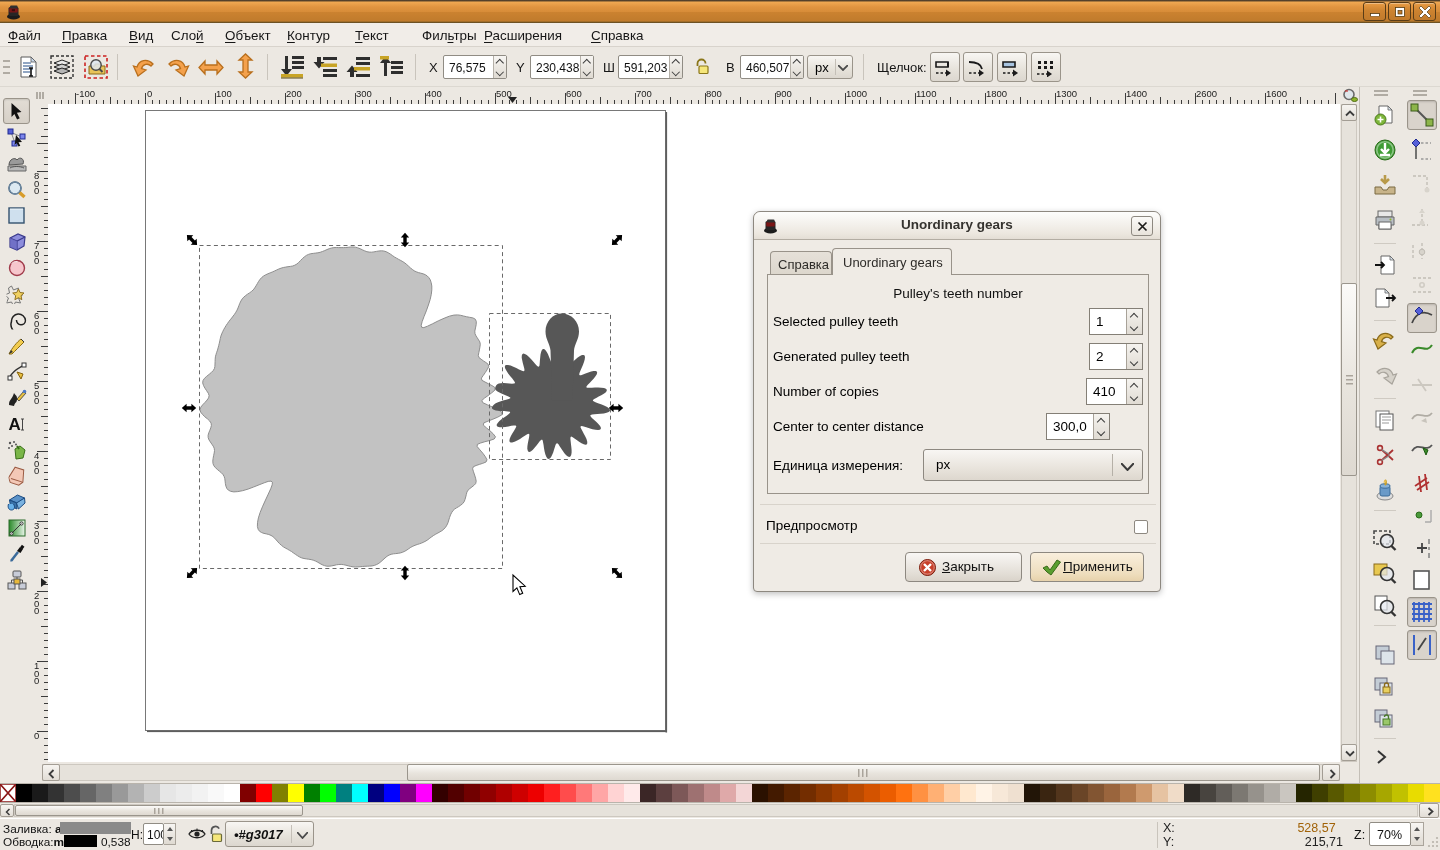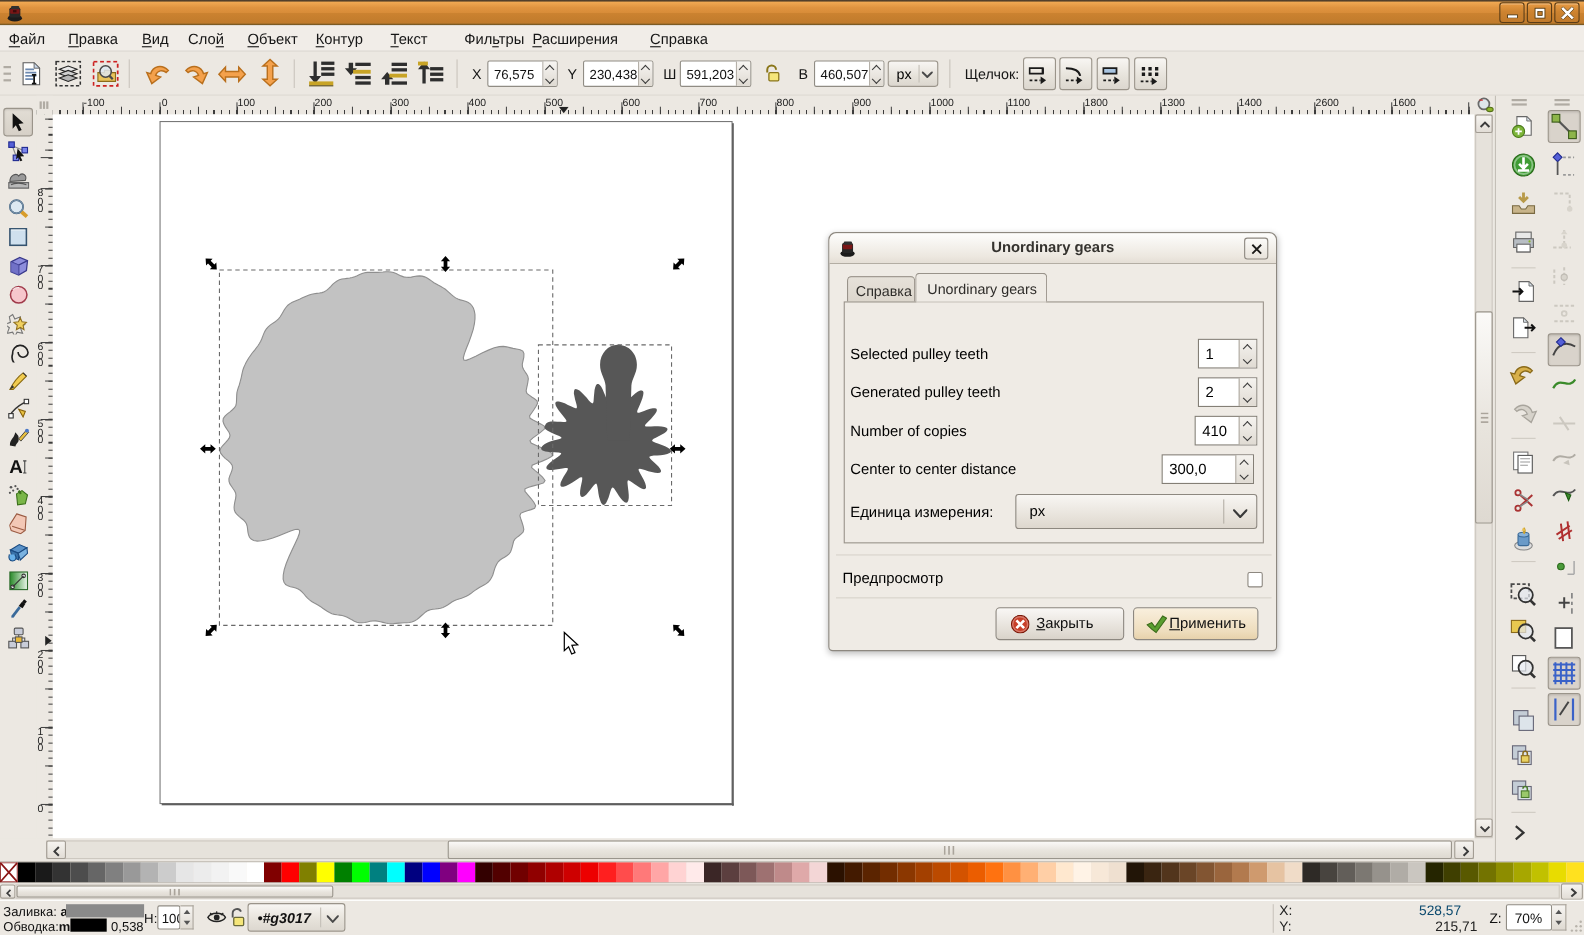--- a/index.html
+++ b/index.html
@@ -930,21 +930,21 @@
  <div class="gbtn" style="left:225px;top:2px;width:89px;height:26px">
         <span style="position:absolute;left:8px;top:5px;font-size:13px;font-weight:bold;font-style:italic">•#g3017</span>
         <svg style="position:absolute;right:5px;top:10px" width="11" height="7">
           <path d="M0 0l5.5 6 5.5-6" fill="none" stroke="#4a4a4a" stroke-width="1.8"></path>
         </svg>
         <span style="position:absolute;right:21px;top:3px;bottom:3px;width:1px;background:#c4bfb7"></span>
       </div>
  <div class="abs" style="left:1157px;top:3px;width:1px;height:26px;background:#c9c4bc"></div>
  <div class="abs" style="left:1163px;top:2px;font-size:12.5px;color:#222">X:</div>
  <div class="abs" style="left:1163px;top:16px;font-size:12.5px;color:#222">Y:</div>
- <div class="abs" style="left:1290px;top:2px;width:53px;text-align:left;font-size:12.5px;color:#0c4a6e">528,57</div>
+ <div class="abs" style="left:1290px;top:2px;width:53px;text-align:center;font-size:12.5px;color:#a16207">528,57</div>
  <div class="abs" style="left:1290px;top:16px;width:53px;text-align:right;font-size:12.5px;color:#222">215,71</div>
  <div class="abs" style="left:1354px;top:9px;font-size:12.5px">Z:</div>
  <div class="spinbox" style="left:1369px;top:3px;width:42px;height:24px">
         <span class="v" style="font-size:12.5px;left:7px;top:5px">70%</span>
       </div>
  <div class="abs" style="left:1411px;top:3px;width:13px;height:24px;background:linear-gradient(#f7f5f2,#dfdad2);border:1px solid #aaa49b;border-left:none">
    <span style="position:absolute;left:3px;top:4px;border:3px solid transparent;border-bottom:4px solid #555;border-top:none"></span>
    <span style="position:absolute;left:3px;bottom:4px;border:3px solid transparent;border-top:4px solid #555;border-bottom:none"></span>
       </div>
  <svg class="abs" style="right:1px;bottom:1px" width="14" height="14">
@@ -976,20 +976,21 @@
 
  <div class="abs" style="left:16px;top:39px;width:62px;height:24px;background:linear-gradient(#e6e1d9,#dcd6cc);border:1px solid #99938a;border-bottom:none;border-radius:4px 4px 0 0">
         <span style="position:absolute;left:7px;top:5px;font-size:13px;color:#2e2c29">Справка</span>
       </div>
  <div class="abs" style="left:78px;top:36px;width:120px;height:27px;background:#efebe5;border:1px solid #99938a;border-bottom:none;border-radius:4px 4px 0 0">
         <span style="position:absolute;left:10px;top:6px;font-size:13px;color:#2e2c29">Unordinary gears</span>
       </div>
 
  <div class="abs" style="left:13px;top:62px;width:382px;height:220px;border:1px solid #99938a;background:#efebe5"></div>
  <div class="abs" style="left:79px;top:62px;width:118px;height:1px;background:#efebe5"></div>
+ <div class="abs" style="left:0px;top:74px;width:382px;text-align:center;font-size:13.5px;color:#111;margin-left:13px">Pulley's teeth number</div>
  <div class="abs" style="left:19px;top:102px;font-size:13.5px">Selected pulley teeth</div>
  <div class="dlg-spin" style="left:335px;top:96px;width:54px">
         <span class="v">1</span>
         <span class="dlg-spinbtns">
           <span class="chev-up"></span>
           <span class="chev-dn"></span>
         </span>
       </div>
  <div class="abs" style="left:19px;top:137px;font-size:13.5px">Generated pulley teeth</div>
  <div class="dlg-spin" style="left:335px;top:131px;width:54px">
@@ -1001,21 +1002,21 @@
       </div>
  <div class="abs" style="left:19px;top:172px;font-size:13.5px">Number of copies</div>
  <div class="dlg-spin" style="left:332px;top:166px;width:57px">
         <span class="v">410</span>
         <span class="dlg-spinbtns">
           <span class="chev-up"></span>
           <span class="chev-dn"></span>
         </span>
       </div>
  <div class="abs" style="left:19px;top:207px;font-size:13.5px">Center to center distance</div>
- <div class="dlg-spin" style="left:302px;top:201px;width:84px">
+ <div class="dlg-spin" style="left:292px;top:201px;width:64px">
         <span class="v">300,0</span>
         <span class="dlg-spinbtns">
           <span class="chev-up"></span>
           <span class="chev-dn"></span>
         </span>
       </div>
  <div class="abs" style="left:19px;top:246px;font-size:13.5px">Единица измерения:</div>
  <div class="abs" style="left:169px;top:237px;width:220px;height:32px;border:1px solid #8d8880;border-radius:3px;background:linear-gradient(#f8f6f3,#e6e1d9 70%,#ddd7ce)">
    <span style="position:absolute;left:12px;top:7px;font-size:13.5px">px</span>
    <span style="position:absolute;right:29px;top:4px;bottom:4px;width:1px;background:#b5b0a7"></span>

